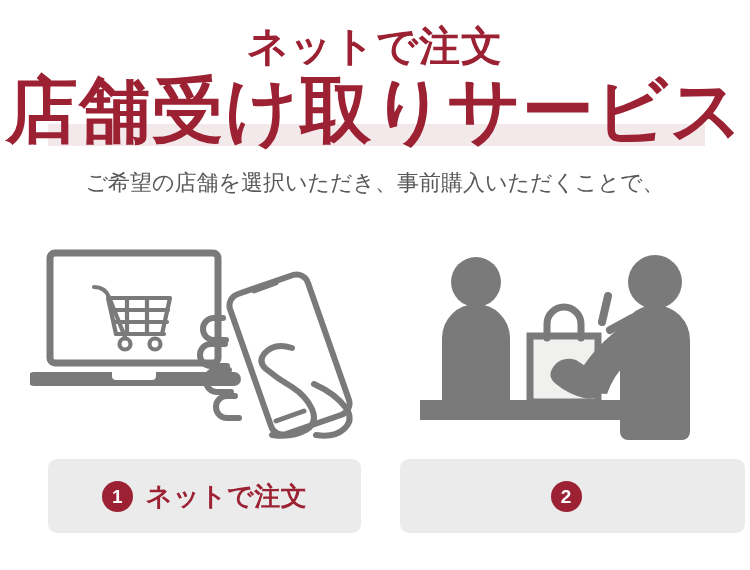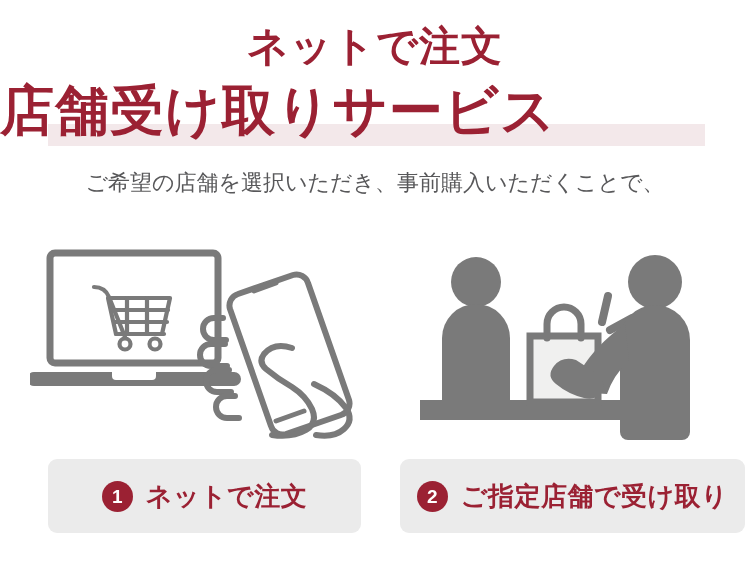--- a/index.html
+++ b/index.html
@@ -45,21 +45,22 @@
     top: 124px;
     width: 657px;
     height: 22px;
     background: #f3e8ea;
   }
   .title-large {
     position: absolute;
     left: 0;
     top: 73px;
     width: 750px;
-    font-size: 54px;
+    text-align: center;
+    font-size: 72px;
     line-height: 74px;
     font-weight: bold;
     color: #9b2133;
     letter-spacing: 1px;
     white-space: nowrap;
   }
 
   
   .subtitle {
     position: absolute;
@@ -236,17 +237,16 @@
 
   <div class="steps">
 
     <div class="step step-1">
       <span class="step-badge">1</span>
       <span class="step-label">ネットで注文</span>
     </div>
 
     <div class="step step-2">
       <span class="step-badge">2</span>
-      <span class="step-label">ご指定店舗で受け取り</span>
     </div>
   </div>
 
 </div>
 
 </body></html>

